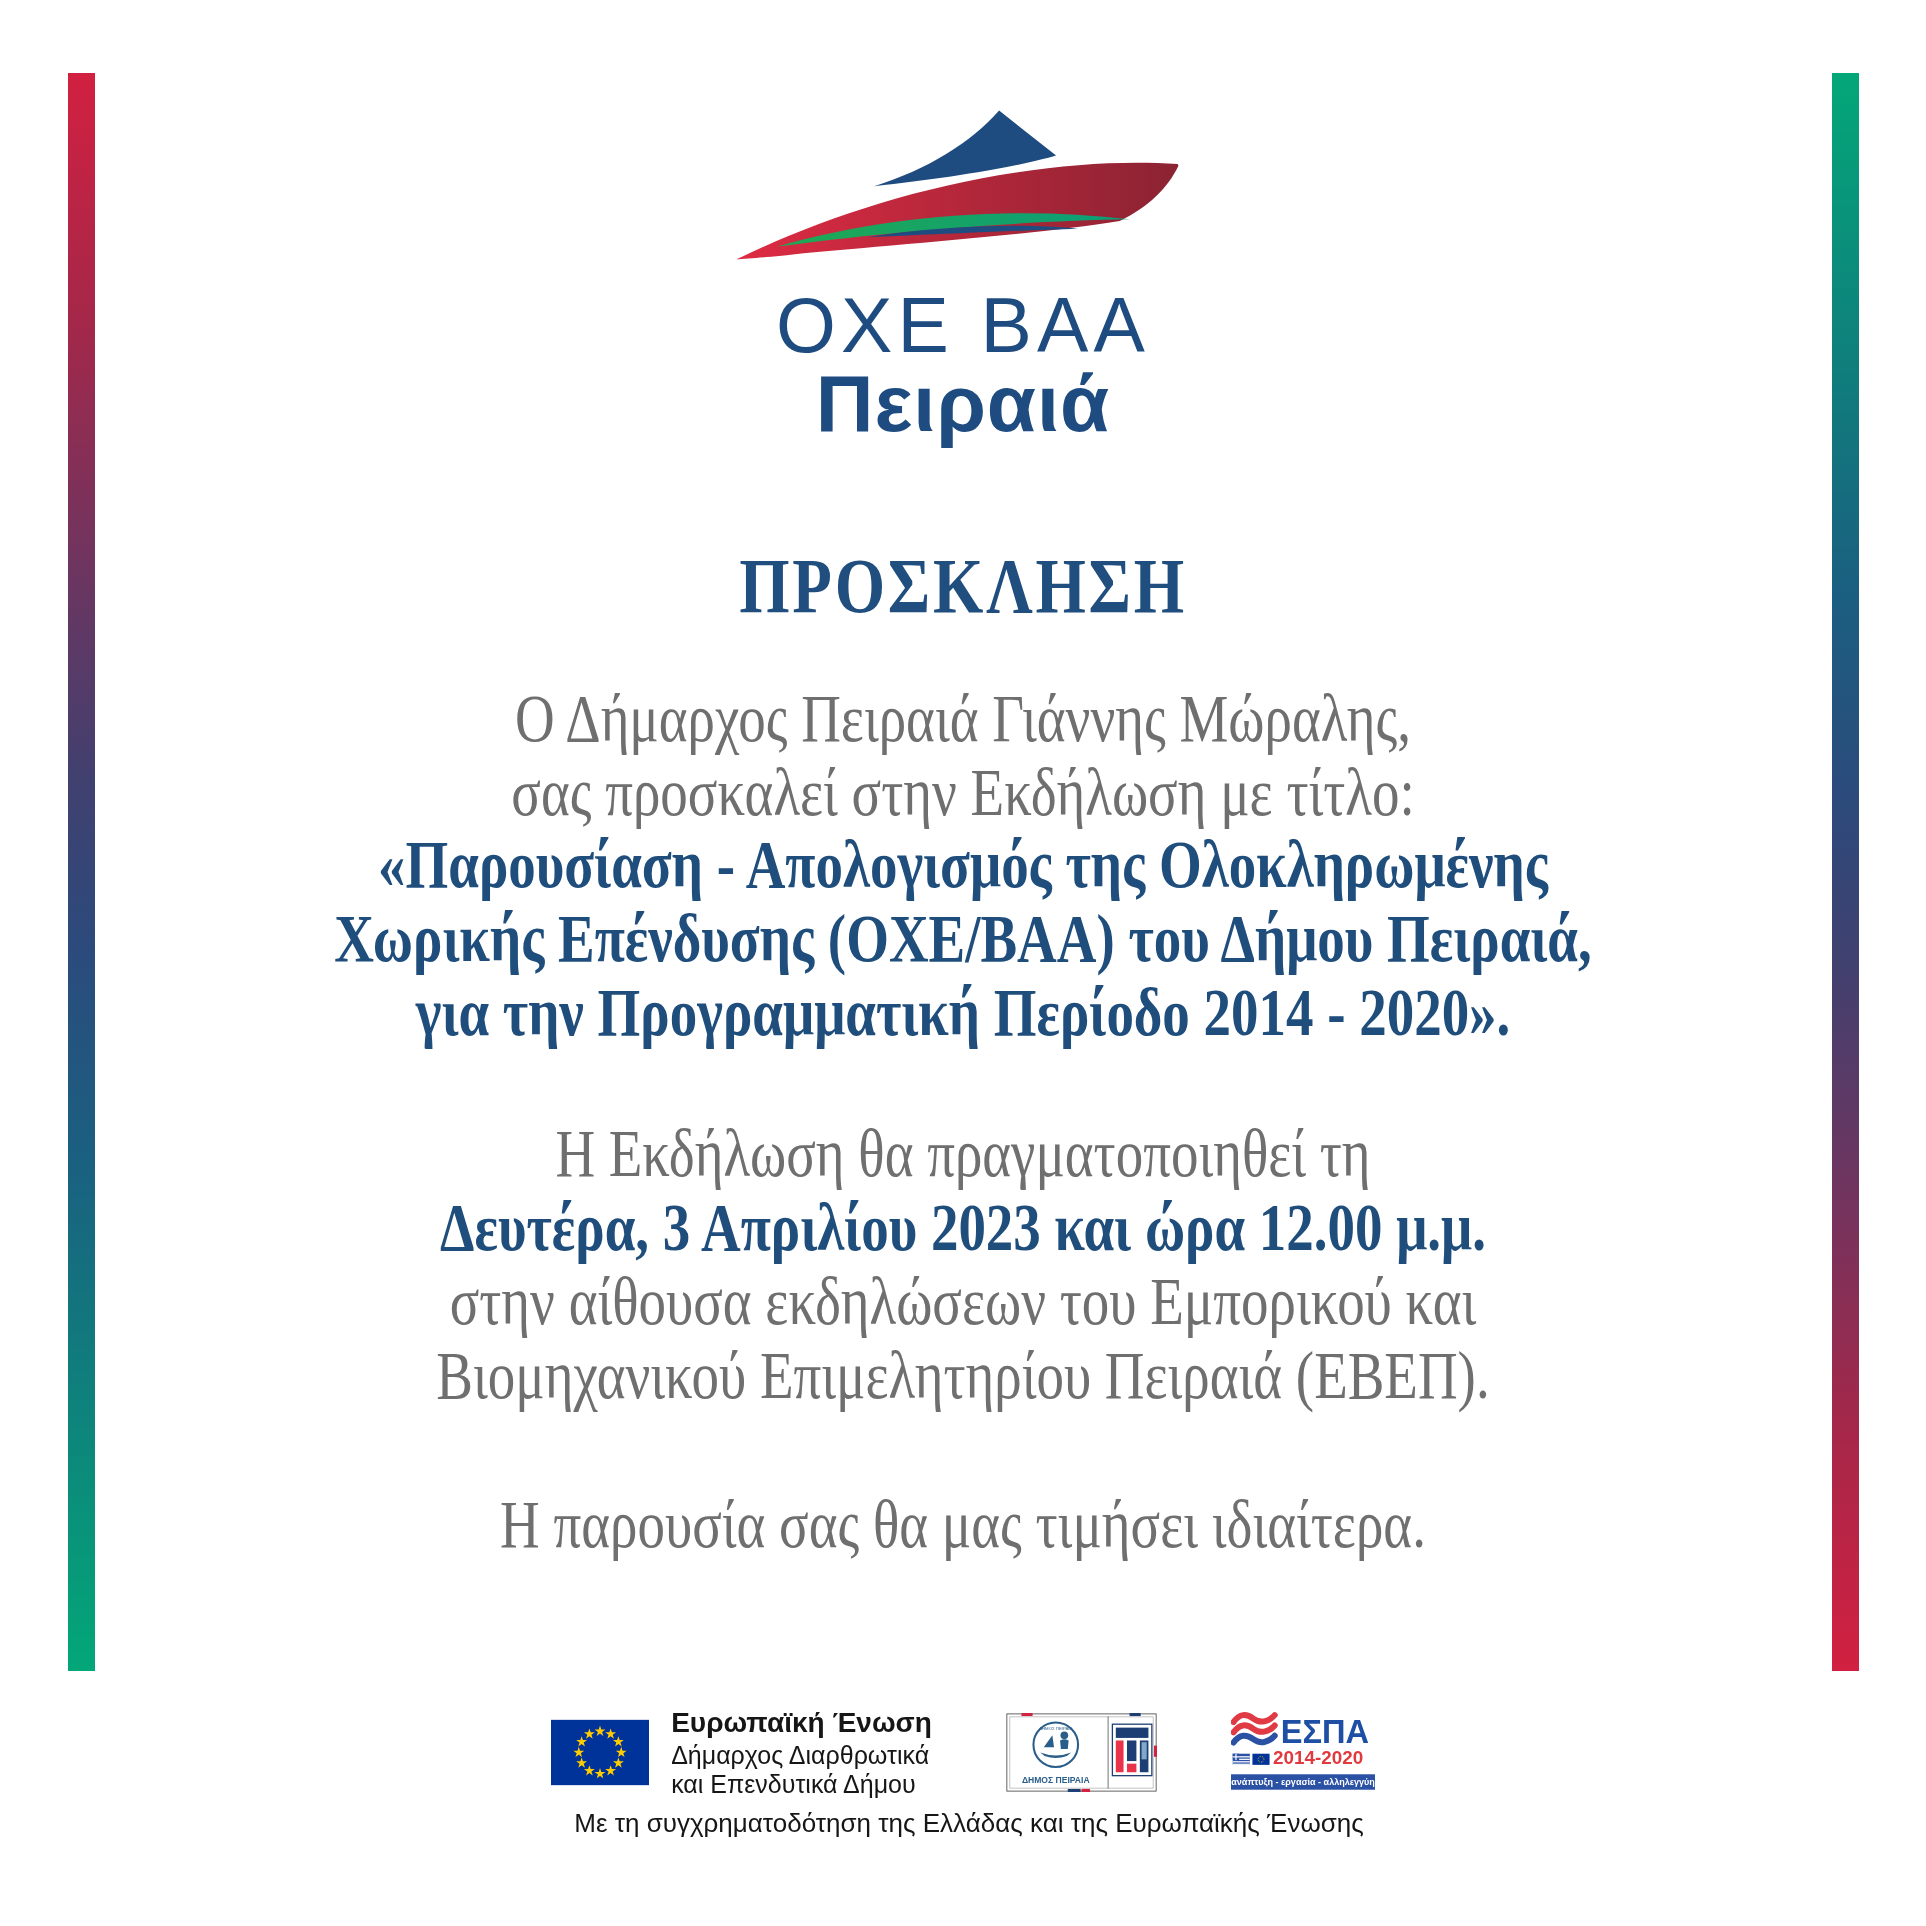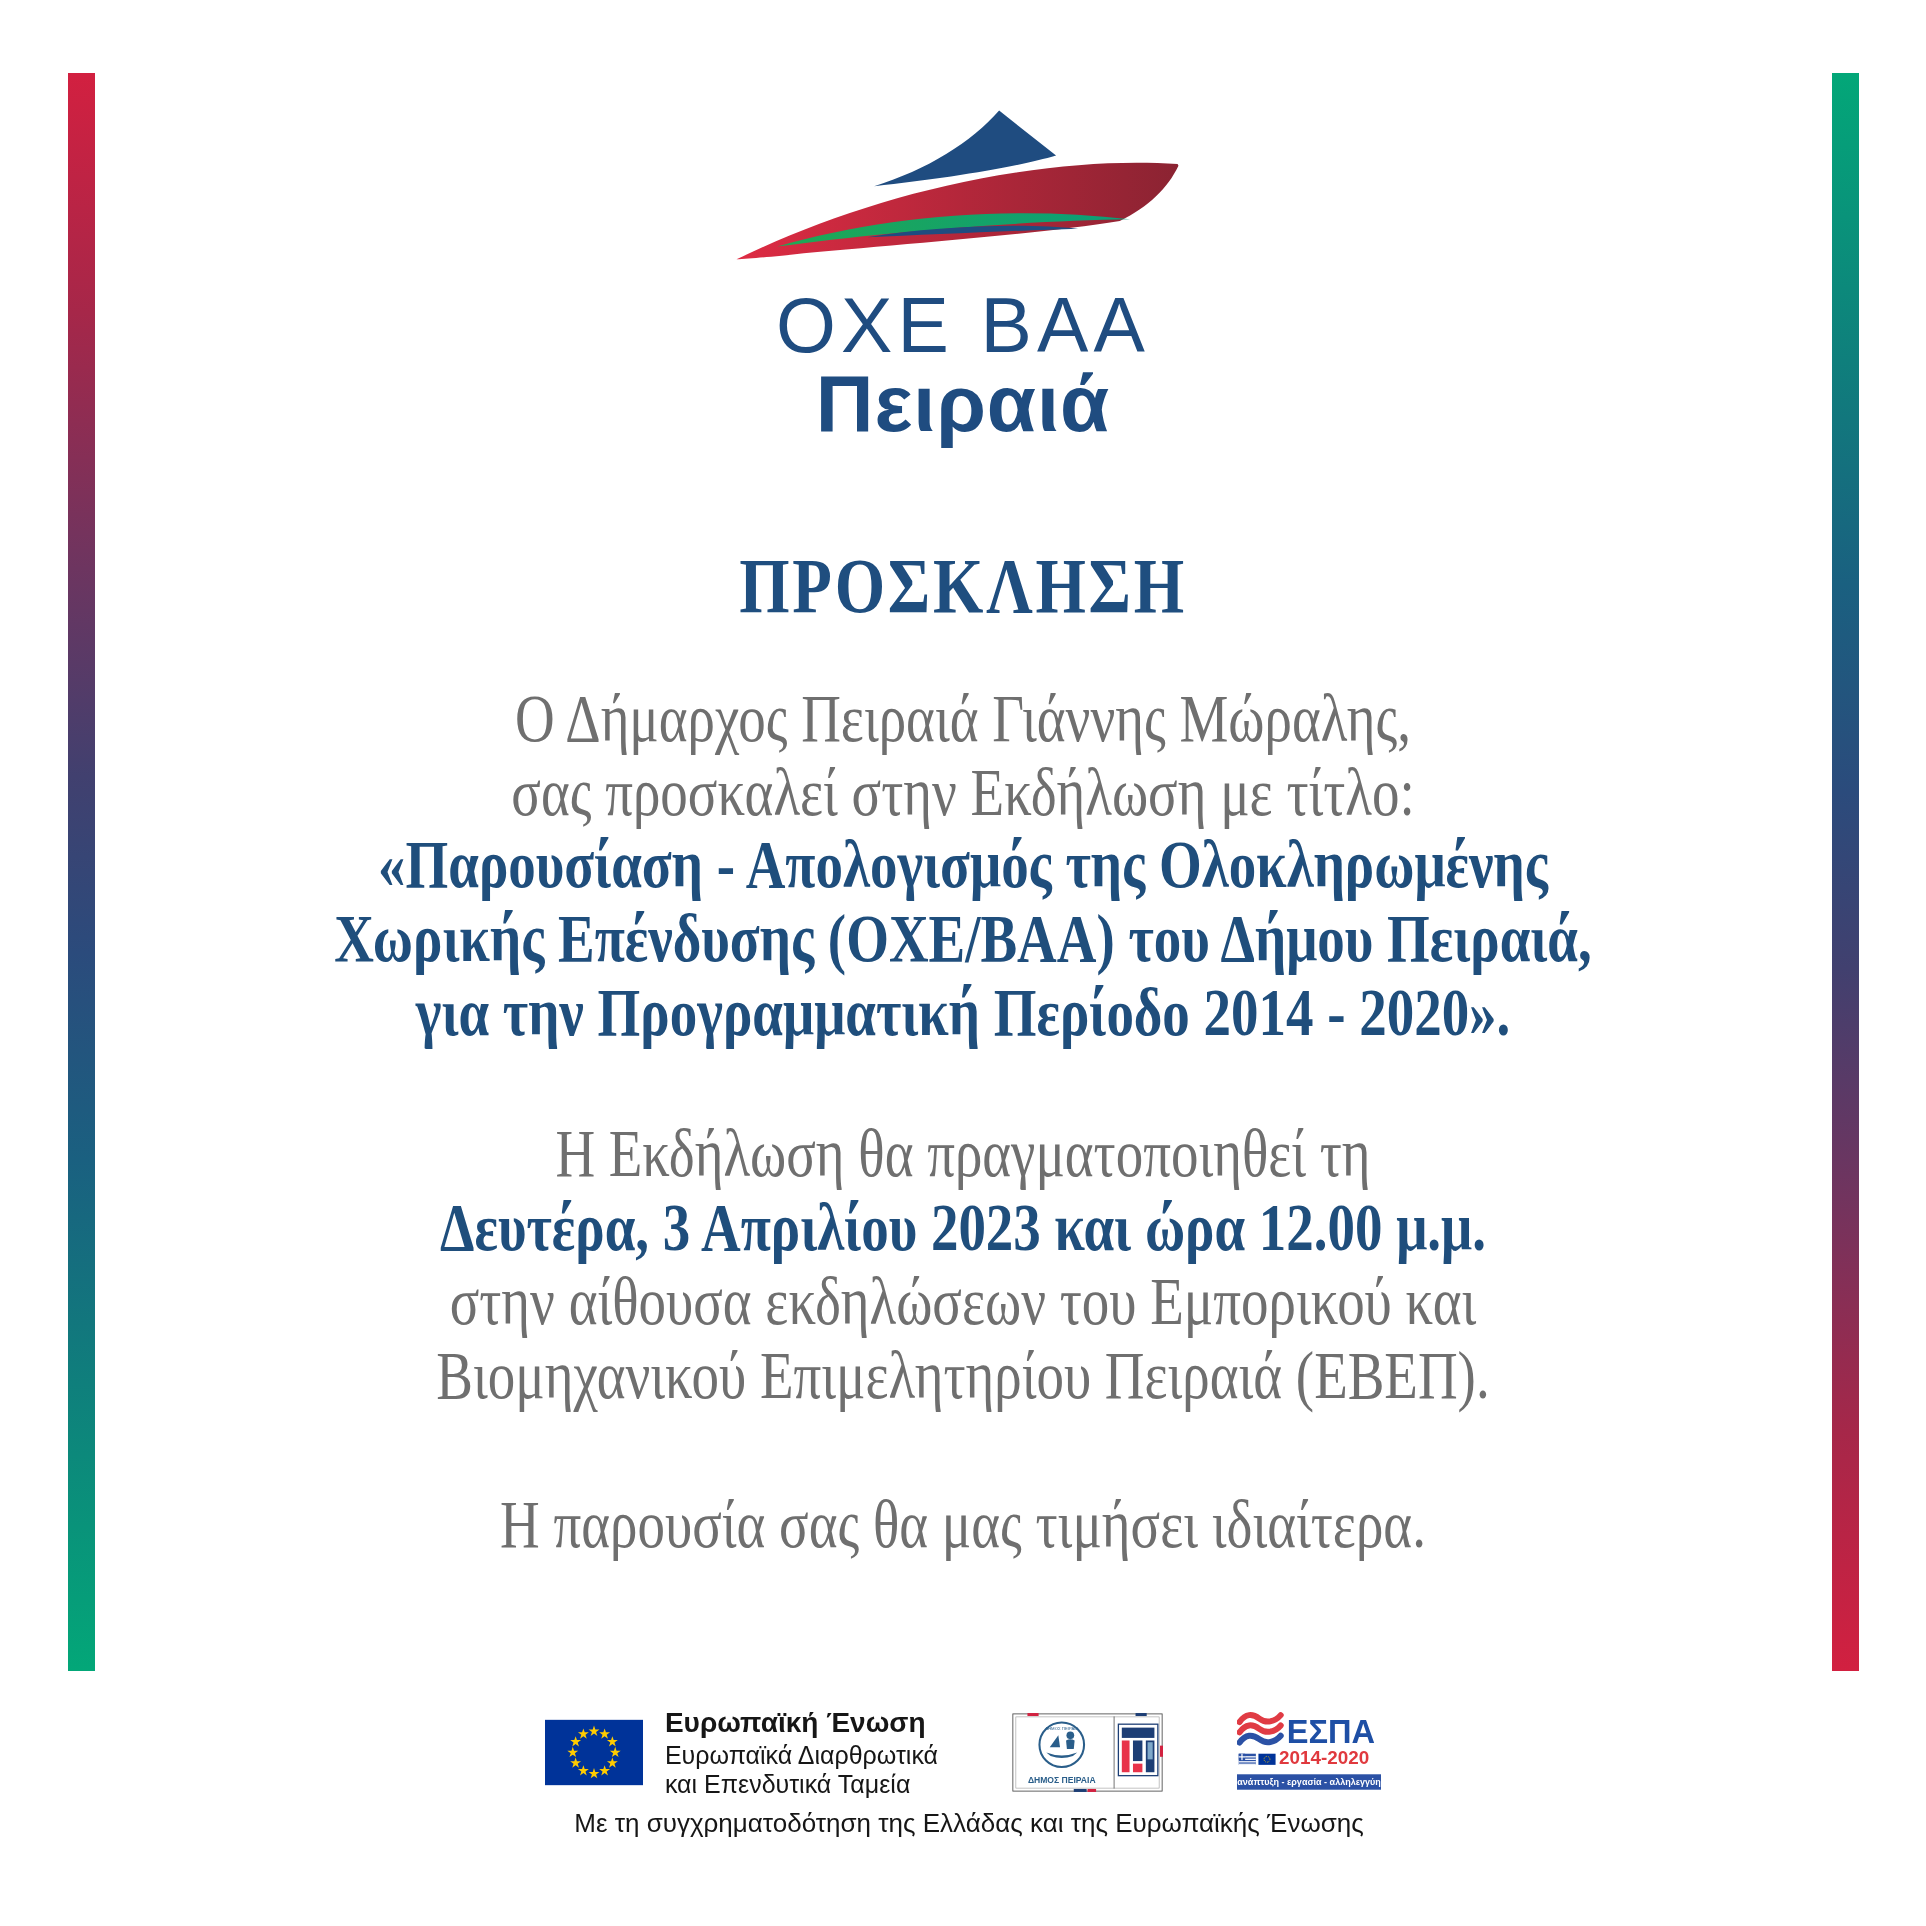--- a/index.html
+++ b/index.html
@@ -102,22 +102,22 @@
           <use href="#eustar" transform="translate(0,52)"></use>
           <use href="#eustar" transform="translate(-13,48.5)"></use>
           <use href="#eustar" transform="translate(-22.5,39)"></use>
           <use href="#eustar" transform="translate(-26,26)"></use>
           <use href="#eustar" transform="translate(-22.5,13)"></use>
           <use href="#eustar" transform="translate(-13,3.5)"></use>
         </g>
       </svg>
       <div class="eu-text">
         <div class="eu-name">Ευρωπαϊκή Ένωση</div>
-        <div class="eu-sub">Ευρωπαϊκά Διαρθρωτικά</div>
-        <div class="eu-sub">και Επενδυτικά Ταμεία</div>
+        <div class="eu-sub">Δήμαρχος Διαρθρωτικά</div>
+        <div class="eu-sub">και Επενδυτικά Δήμου</div>
       </div>
     </div>
 
     <svg width="151" height="79" viewBox="0 0 176 92">
       <rect x="1" y="1" width="174" height="90" fill="#ffffff" stroke="#4a4a4a" stroke-width="1"></rect>
       <rect x="4.5" y="4.5" width="167" height="83" fill="none" stroke="#9a9a9a" stroke-width="0.7"></rect>
       <line x1="119" y1="4" x2="119" y2="88" stroke="#4a4a4a" stroke-width="0.9"></line>
       <rect x="18" y="0" width="13" height="3.5" fill="#d22240"></rect>
       <rect x="144" y="0" width="13" height="3.5" fill="#1d3e75"></rect>
       <rect x="172.5" y="38" width="3.5" height="13" fill="#d22240"></rect>

